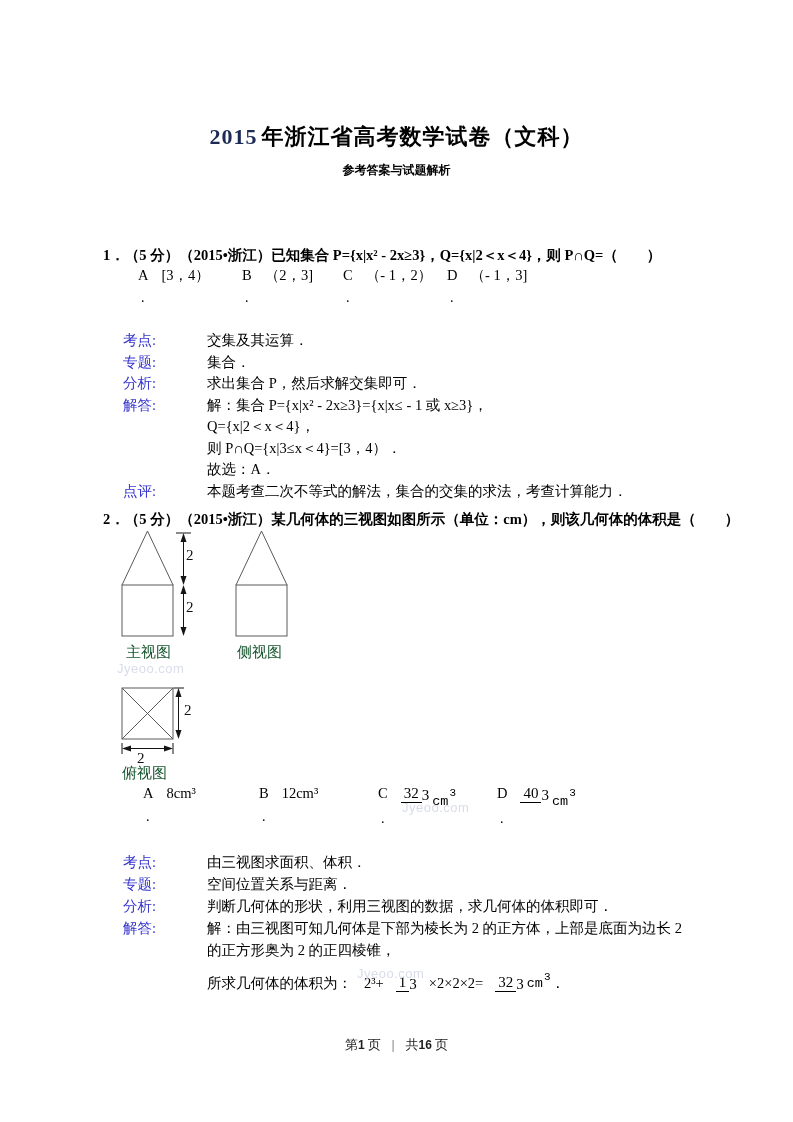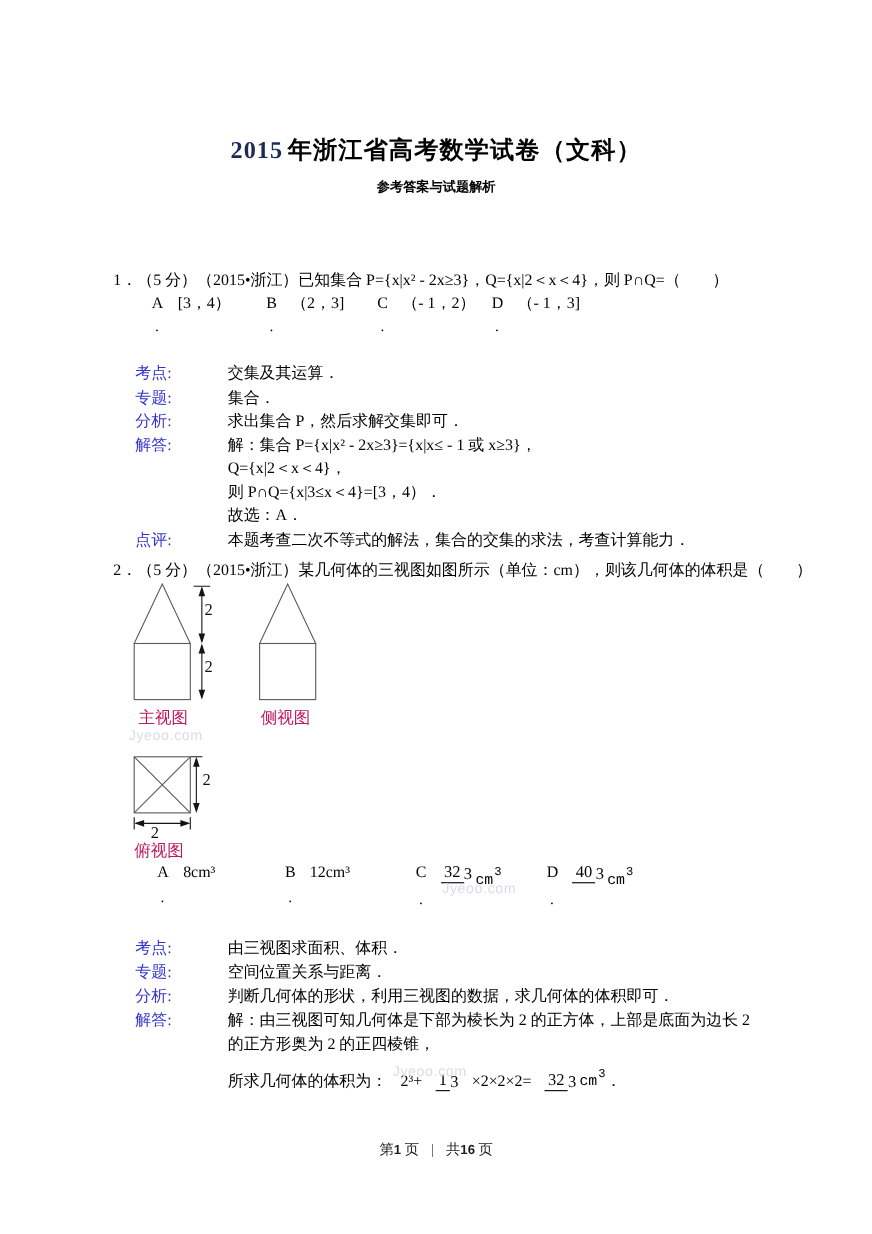--- a/index.html
+++ b/index.html
@@ -13,42 +13,42 @@
     position:relative;width:793px;height:1122px;background:#ffffff;
     font-family:"Liberation Serif","DejaVu Serif",serif;color:#000;
     overflow:hidden;
   }
   .abs{position:absolute;}
   .doc-title{top:122px;left:0;width:100%;text-align:center;font-size:22px;font-weight:bold;letter-spacing:1px;}
   .doc-title .year{color:var(--title-year);margin-right:4px;}
   .doc-subtitle{top:162px;left:0;width:100%;text-align:center;font-size:12px;font-weight:bold;}
   .section-heading{top:197px;left:103px;width:594px;font-size:15.5px;font-weight:bold;line-height:27px;}
   .h-num{color:var(--heading-num);padding:0 1px;}
-  .stem{left:103px;width:594px;font-size:14.5px;line-height:20px;white-space:nowrap;}
+  .stem{left:103px;width:594px;font-size:14.5px;line-height:20px;white-space:nowrap;font-weight:bold;}
   .option{position:absolute;font-size:14.5px;white-space:nowrap;}
   .opt-letter{display:inline-block;margin-right:13px;}
   .opt-dot{position:absolute;left:3px;top:24px;font-size:14px;}
   .option-frac{display:flex;align-items:flex-start;}
   .frac{display:inline-flex;flex-direction:row;align-items:center;font-size:15px;}
   .frac .fnum{padding:0 3px 1px;border-bottom:1.2px solid #000;line-height:16px;}
   .frac .fden{padding-top:1px;line-height:16px;}
   .unit-group{display:inline-flex;align-items:flex-start;margin-top:9px;margin-left:3px;
     font-family:"Liberation Mono","DejaVu Sans Mono",monospace;font-size:13.5px;}
   .unit-sup{font-size:11px;position:relative;top:-7px;margin-left:1px;}
   .ans-block{left:123px;width:572px;display:grid;grid-template-columns:84px 1fr;
     font-size:14.5px;line-height:21.5px;}
   .ans-block.lh22{line-height:22px;}
   .ans-label{color:var(--label-blue);}
   .formula-line{display:flex;align-items:center;height:40px;margin-top:2px;white-space:nowrap;}
   .formula-line .pad{margin:0 12px;}
   .diag{position:absolute;}
   .diag .shape{fill:none;stroke:#5a5a5a;stroke-width:1;}
   .diag .dimline{stroke:#141414;stroke-width:1;}
   .diag .dimhead{fill:#141414;stroke:none;}
-  .view-label{position:absolute;font-size:15px;color:#be185d;font-family:Liberation Serif, serif;}
+  .view-label{position:absolute;font-size:15px;color:#14532d;font-family:Liberation Serif, serif;}
   .dim-num{position:absolute;font-size:15px;color:#111;}
   .watermark{position:absolute;font-size:13px;color:var(--watermark);
     font-family:"Liberation Sans","DejaVu Sans",sans-serif;letter-spacing:.5px;}
   .footer{top:1036px;left:0;width:100%;text-align:center;font-size:13px;color:#1e1e1e;}
   .f-num{font-weight:bold;font-family:"Liberation Sans","DejaVu Sans",sans-serif;font-size:12px;}
   .f-sep{margin:0 11px;color:#444;}
 </style>
 </head>
 <body>
 

